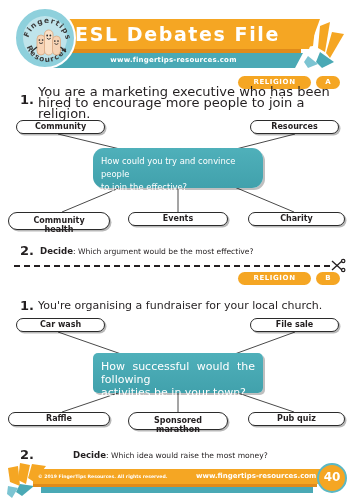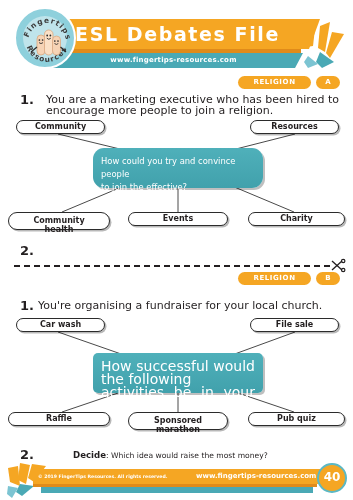--- a/index.html
+++ b/index.html
@@ -149,21 +149,21 @@
     <polygon points="32,14 44,16 30,40 26,35" fill="#f5a623"></polygon>
     <polygon points="20,34 34,44 22,50 16,44" fill="#4aa9b5"></polygon>
     <polygon points="8,38 18,46 8,50 4,44" fill="#7cc4d2"></polygon>
   </svg>
 </div>
 
 <div id="body-root" style="position:absolute;left:0;top:0;width:353px;height:500px;">
     <div style="position: absolute; left: 238px; top: 76px; width: 73px; height: 13px; background: rgb(245, 166, 35); border-radius: 7px; color: rgb(255, 255, 255); font-size: 7px; font-weight: bold; letter-spacing: 0.6px; text-align: center; line-height: 13px;">RELIGION</div>
     <div style="position: absolute; left: 316px; top: 76px; width: 24px; height: 13px; background: rgb(245, 166, 35); border-radius: 7px; color: rgb(255, 255, 255); font-size: 7px; font-weight: bold; text-align: center; line-height: 13px;">A</div>
     <div style="position: absolute; left: 20px; top: 92px; font-size: 13px; font-weight: bold; color: rgb(35, 31, 32);">1.</div>
-    <div style="position: absolute; left: 38px; top: 94px; width: 300px; font-size: 11px; line-height: 11px; color: rgb(35, 31, 32); margin-left: 8px;">You are a marketing executive who has been hired to encourage more people to join a religion.</div>
+    <div style="position: absolute; left: 38px; top: 86px; width: 300px; font-size: 13px; line-height: 11px; color: rgb(35, 31, 32);">You are a marketing executive who has been hired to encourage more people to join a religion.</div>
     <svg style="position: absolute; left: 0px; top: 0px; width: 353px; height: 500px; pointer-events: none;">
       <line x1="58" y1="134" x2="124" y2="150" stroke="#4a4a4a" stroke-width="1"></line>
     </svg>
     <svg style="position: absolute; left: 0px; top: 0px; width: 353px; height: 500px; pointer-events: none;">
       <line x1="295" y1="134" x2="232" y2="150" stroke="#4a4a4a" stroke-width="1"></line>
     </svg>
     <svg style="position: absolute; left: 0px; top: 0px; width: 353px; height: 500px; pointer-events: none;">
       <line x1="124" y1="186" x2="62" y2="212" stroke="#4a4a4a" stroke-width="1"></line>
     </svg>
     <svg style="position: absolute; left: 0px; top: 0px; width: 353px; height: 500px; pointer-events: none;">
@@ -186,20 +186,21 @@
       <span>Events</span>
     </div>
     <div style="position: absolute; left: 248px; top: 212px; width: 97px; height: 14px; border: 1.4px solid rgb(43, 43, 43); border-radius: 7px; background: rgb(255, 255, 255); box-sizing: border-box; display: flex; align-items: center; justify-content: center; text-align: center; font-size: 8px; font-weight: bold; color: rgb(35, 31, 32); line-height: 8.5px; box-shadow: rgba(0, 0, 0, 0.28) 1.5px 1.5px 0px;">
       <span>Charity</span>
     </div>
     <div style="position: absolute; left: 93px; top: 148px; width: 170px; height: 40px; background: linear-gradient(rgb(79, 176, 186) 0%, rgb(65, 161, 172) 100%); border-radius: 11px; box-shadow: rgba(0, 0, 0, 0.25) 2px 2px 0px; color: rgb(255, 255, 255); font-size: 8.4px; line-height: 13px; padding: 7px 8px 0px; box-sizing: border-box;">
       <div>How could you try and convince people</div>
       <div>to join the effective?</div>
     </div>
     <div style="position: absolute; left: 20px; top: 243px; font-size: 13px; font-weight: bold; color: rgb(35, 31, 32);">2.</div>
+    <div style="position: absolute; left: 40px; top: 246px; width: 300px; font-size: 7.6px; line-height: 11px; color: rgb(35, 31, 32);"><span style="font-weight: bold; font-size: 8.6px;">Decide</span><span>: Which argument would be the most effective?</span></div>
     <div style="position: absolute; left: 238px; top: 272px; width: 73px; height: 13px; background: rgb(245, 166, 35); border-radius: 7px; color: rgb(255, 255, 255); font-size: 7px; font-weight: bold; letter-spacing: 0.6px; text-align: center; line-height: 13px;">RELIGION</div>
     <div style="position: absolute; left: 316px; top: 272px; width: 24px; height: 13px; background: rgb(245, 166, 35); border-radius: 7px; color: rgb(255, 255, 255); font-size: 7px; font-weight: bold; text-align: center; line-height: 13px;">B</div>
     <div style="position: absolute; left: 20px; top: 298px; font-size: 13px; font-weight: bold; color: rgb(35, 31, 32);">1.</div>
     <div style="position: absolute; left: 38px; top: 300px; width: 300px; font-size: 11px; line-height: 11px; color: rgb(35, 31, 32);">You're organising a fundraiser for your local church.</div>
     <svg style="position: absolute; left: 0px; top: 0px; width: 353px; height: 500px; pointer-events: none;">
       <line x1="58" y1="332" x2="124" y2="355" stroke="#4a4a4a" stroke-width="1"></line>
     </svg>
     <svg style="position: absolute; left: 0px; top: 0px; width: 353px; height: 500px; pointer-events: none;">
       <line x1="295" y1="332" x2="232" y2="355" stroke="#4a4a4a" stroke-width="1"></line>
     </svg>
@@ -221,21 +222,21 @@
     <div style="position: absolute; left: 8px; top: 412px; width: 102px; height: 14px; border: 1.4px solid rgb(43, 43, 43); border-radius: 7px; background: rgb(255, 255, 255); box-sizing: border-box; display: flex; align-items: center; justify-content: center; text-align: center; font-size: 8px; font-weight: bold; color: rgb(35, 31, 32); line-height: 8.5px; box-shadow: rgba(0, 0, 0, 0.28) 1.5px 1.5px 0px;">
       <span>Raffle</span>
     </div>
     <div style="position: absolute; left: 128px; top: 412px; width: 100px; height: 18px; border: 1.4px solid rgb(43, 43, 43); border-radius: 9px; background: rgb(255, 255, 255); box-sizing: border-box; display: block; align-items: center; justify-content: center; text-align: center; font-size: 8px; font-weight: bold; color: rgb(35, 31, 32); line-height: 8.5px; box-shadow: rgba(0, 0, 0, 0.28) 1.5px 1.5px 0px; padding-top: 4px;">
       <span style="display: block;">Sponsored</span>
       <span style="display: block;">marathon</span>
     </div>
     <div style="position: absolute; left: 248px; top: 412px; width: 97px; height: 14px; border: 1.4px solid rgb(43, 43, 43); border-radius: 7px; background: rgb(255, 255, 255); box-sizing: border-box; display: flex; align-items: center; justify-content: center; text-align: center; font-size: 8px; font-weight: bold; color: rgb(35, 31, 32); line-height: 8.5px; box-shadow: rgba(0, 0, 0, 0.28) 1.5px 1.5px 0px;">
       <span>Pub quiz</span>
     </div>
-    <div style="position: absolute; left: 93px; top: 353px; width: 170px; height: 40px; background: linear-gradient(rgb(79, 176, 186) 0%, rgb(65, 161, 172) 100%); border-radius: 5px; box-shadow: rgba(0, 0, 0, 0.25) 2px 2px 0px; color: rgb(255, 255, 255); font-size: 14px; line-height: 13px; padding: 7px 8px 0px; box-sizing: border-box; text-align: justify;">
+    <div style="position: absolute; left: 93px; top: 353px; width: 170px; height: 40px; background: linear-gradient(rgb(79, 176, 186) 0%, rgb(65, 161, 172) 100%); border-radius: 5px; box-shadow: rgba(0, 0, 0, 0.25) 2px 2px 0px; color: rgb(255, 255, 255); font-size: 11px; line-height: 13px; padding: 7px 8px 0px; box-sizing: border-box; text-align: justify;">
       <div>How  successful  would  the  following</div>
       <div>activities be in your town?</div>
     </div>
     <div style="position: absolute; left: 20px; top: 447px; font-size: 13px; font-weight: bold; color: rgb(35, 31, 32);">2.</div>
     <div style="position: absolute; left: 40px; top: 450px; width: 300px; font-size: 7.6px; line-height: 11px; color: rgb(35, 31, 32); padding-left: 33px;"><span style="font-weight: bold; font-size: 8.6px;">Decide</span><span>: Which idea would raise the most money?</span></div>
     <div style="position: absolute; left: 14px; top: 265px; width: 316px; height: 0px; border-top: 2px dashed rgb(35, 31, 32);"></div>
     <div style="position: absolute; left: 330px; top: 258px; width: 16px; height: 16px;"><svg viewBox="0 0 16 16" width="16" height="16">
         <line x1="2" y1="3" x2="12" y2="12" stroke="#231f20" stroke-width="1.3"></line>
         <line x1="2" y1="12" x2="12" y2="3" stroke="#231f20" stroke-width="1.3"></line>
         <circle cx="13.2" cy="3" r="1.7" fill="none" stroke="#231f20" stroke-width="1.2"></circle>

